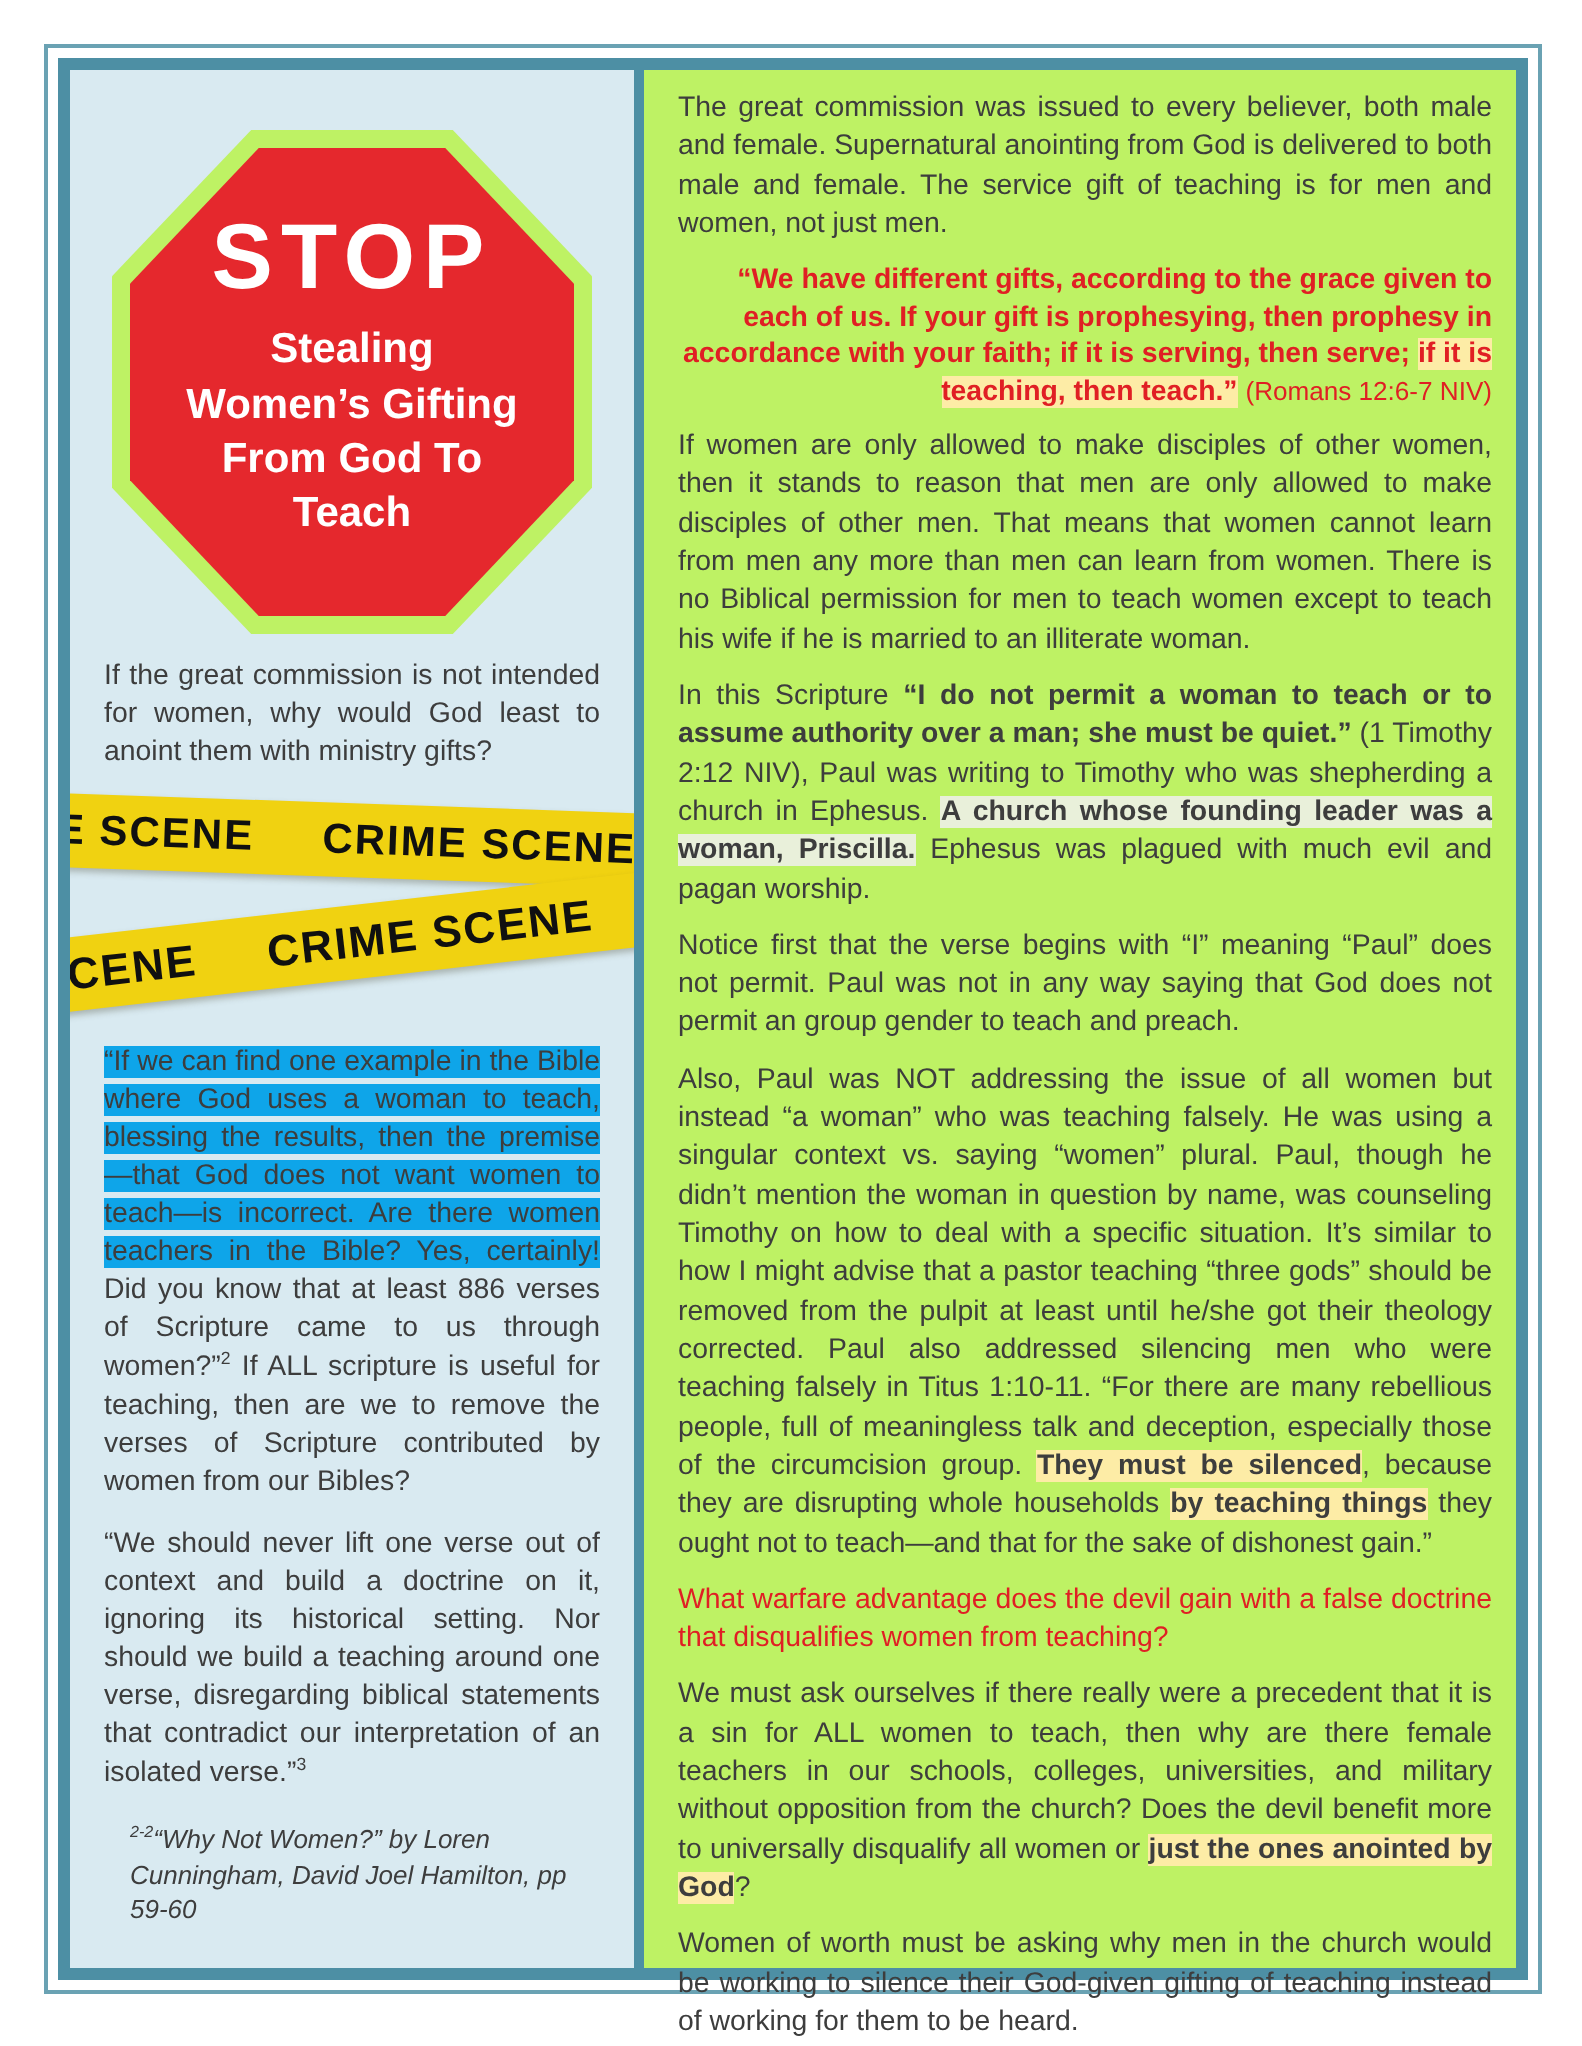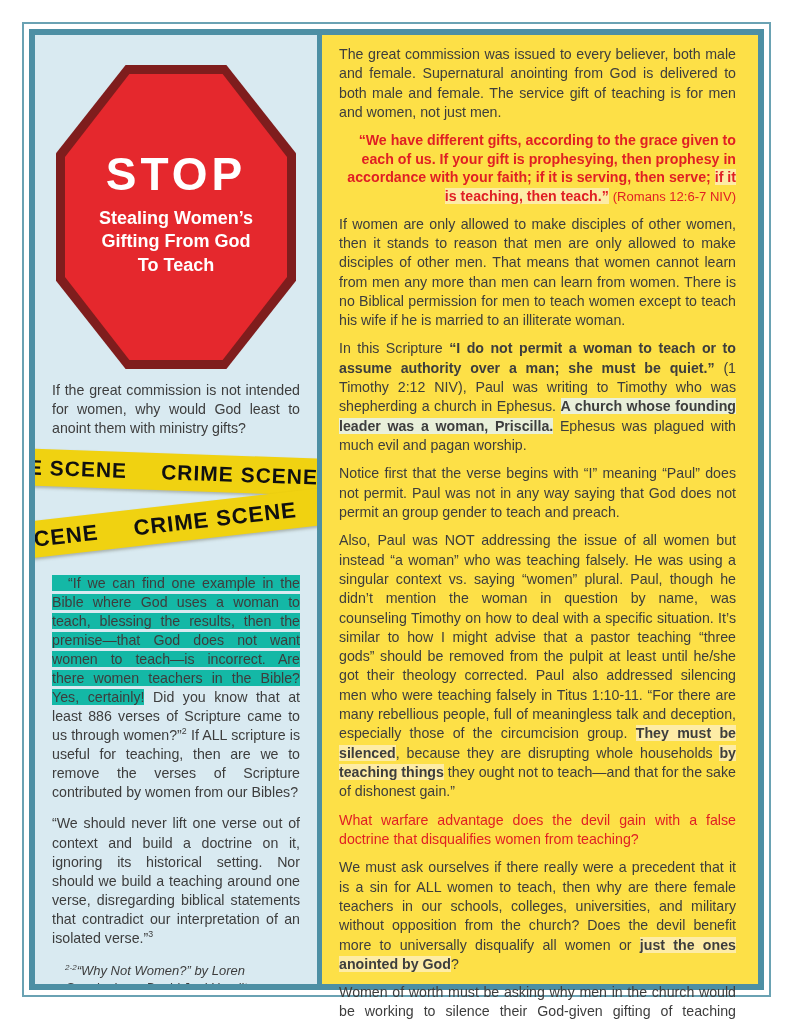--- a/index.html
+++ b/index.html
@@ -7,51 +7,51 @@
   body { width:791px; height:1023px; position:relative; font-family:"Liberation Sans", sans-serif; color:#3d3d3d; }
 
   .frame-thin  { position:absolute; left:22px; top:22px; right:20px; bottom:26px; border:2px solid #6aa2b3; }
   .frame-thick { position:absolute; left:29px; top:29px; right:27px; bottom:33px; border:6px solid #4d8fa4; display:flex; background:#ffffff; }
 
   
   .left-col { width:282px; background:#d9eaf1; position:relative; overflow:hidden; flex-shrink:0; }
   .divider  { width:5px; background:#4d8fa4; flex-shrink:0; }
 
   .stop-wrap { margin-top:30px; display:flex; justify-content:center; }
-  .octagon-outer { width:240px; height:304px; background:#7f1d1d; position:relative;
+  .octagon-outer { width:240px; height:252px; background:#bef264; position:relative;
       clip-path:polygon(29% 0,71% 0,100% 29%,100% 71%,71% 100%,29% 100%,0 71%,0 29%);
       filter:drop-shadow(3px 4px 3px rgba(70,70,70,.45)); }
   .octagon-inner { position:absolute; inset:9px; background:#e5282d;
       clip-path:polygon(29% 0,71% 0,100% 29%,100% 71%,71% 100%,29% 100%,0 71%,0 29%);
       display:flex; flex-direction:column; align-items:center; justify-content:center; color:#fff; }
   .stop-title { font-size:46px; font-weight:800; letter-spacing:4px; line-height:1; margin-top:-6px; }
-  .stop-sub   { font-size:18px; font-weight:700; text-align:center; line-height:1.3; padding:10px 26px 0; }
+  .stop-sub   { font-size:21px; font-weight:700; text-align:center; line-height:1.3; padding:10px 26px 0; }
 
   .lp { margin:12px 17px 0; font-size:14.2px; line-height:1.34; text-align:justify; color:#3d3d3d; }
   .lp.first { margin-top:20px; }
 
   .tape-zone { position:relative; height:114px; margin-top:10px; }
   .tape { position:absolute; height:37px; background:#f0d211; color:#101010;
       font-weight:800; font-size:21px; letter-spacing:1px; white-space:pre;
       display:flex; align-items:center; overflow:hidden;
       box-shadow:0 2px 3px rgba(80,80,60,.35); }
   .tape1 { top:6px;  left:-14px; width:330px; transform:rotate(2deg); }
   .tape2 { top:56px; left:-18px; width:330px; transform:rotate(-6.5deg); font-size:22px; }
 
   .footnote { margin:14px 14px 0 30px; font-size:13px; font-style:italic; line-height:1.35; color:#3d3d3d; }
 
   
-  .right-col { flex:1; background:#fde047; padding:10px 22px 0 17px; }
+  .right-col { flex:1; background:#bef264; padding:10px 12px 0 17px; }
   .rp { font-size:14.2px; line-height:1.36; text-align:justify; margin-bottom:9px; color:#3d3d3d; }
   .red-quote { color:#e01f24; font-weight:700; text-align:right; line-height:1.3; }
   .red-head  { color:#e01f24; font-weight:400; }
 
   
   .b    { font-weight:700; }
-  .hl-y { background:#14b8a6;padding-left:16px; }
+  .hl-y { background:#0ea5e9; }
   .hl-p { background:#fdeca6; }
   .hl-g { background:#e9f0da; }
   .sup  { vertical-align:super; font-size:0.62em; }
   .ref  { font-weight:400; font-size:0.92em; }
 </style>
 </head>
 <body>
 
 <div class="frame-thin"></div>
 <div class="frame-thick">

